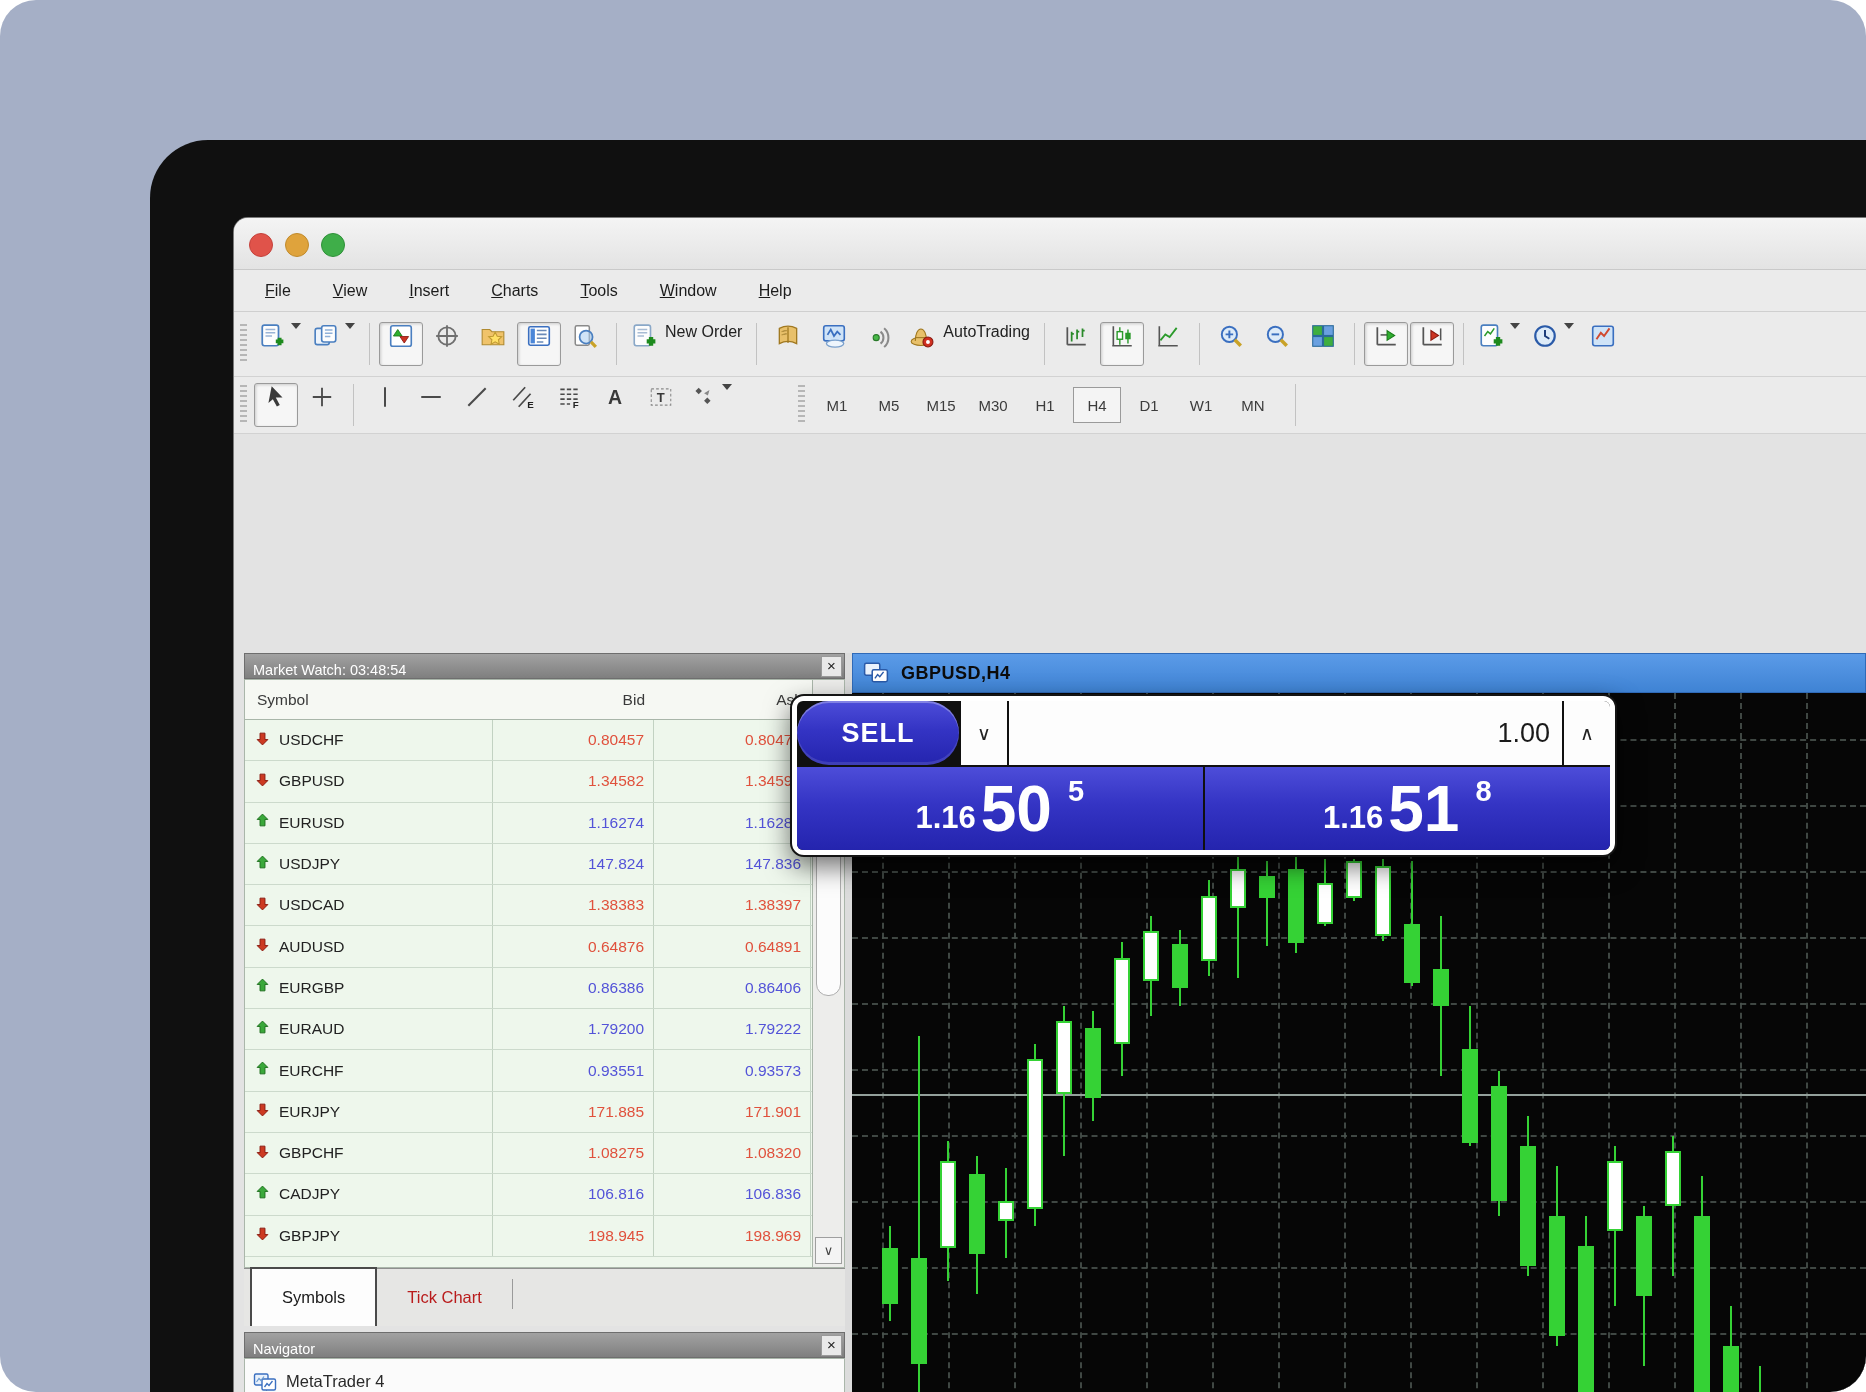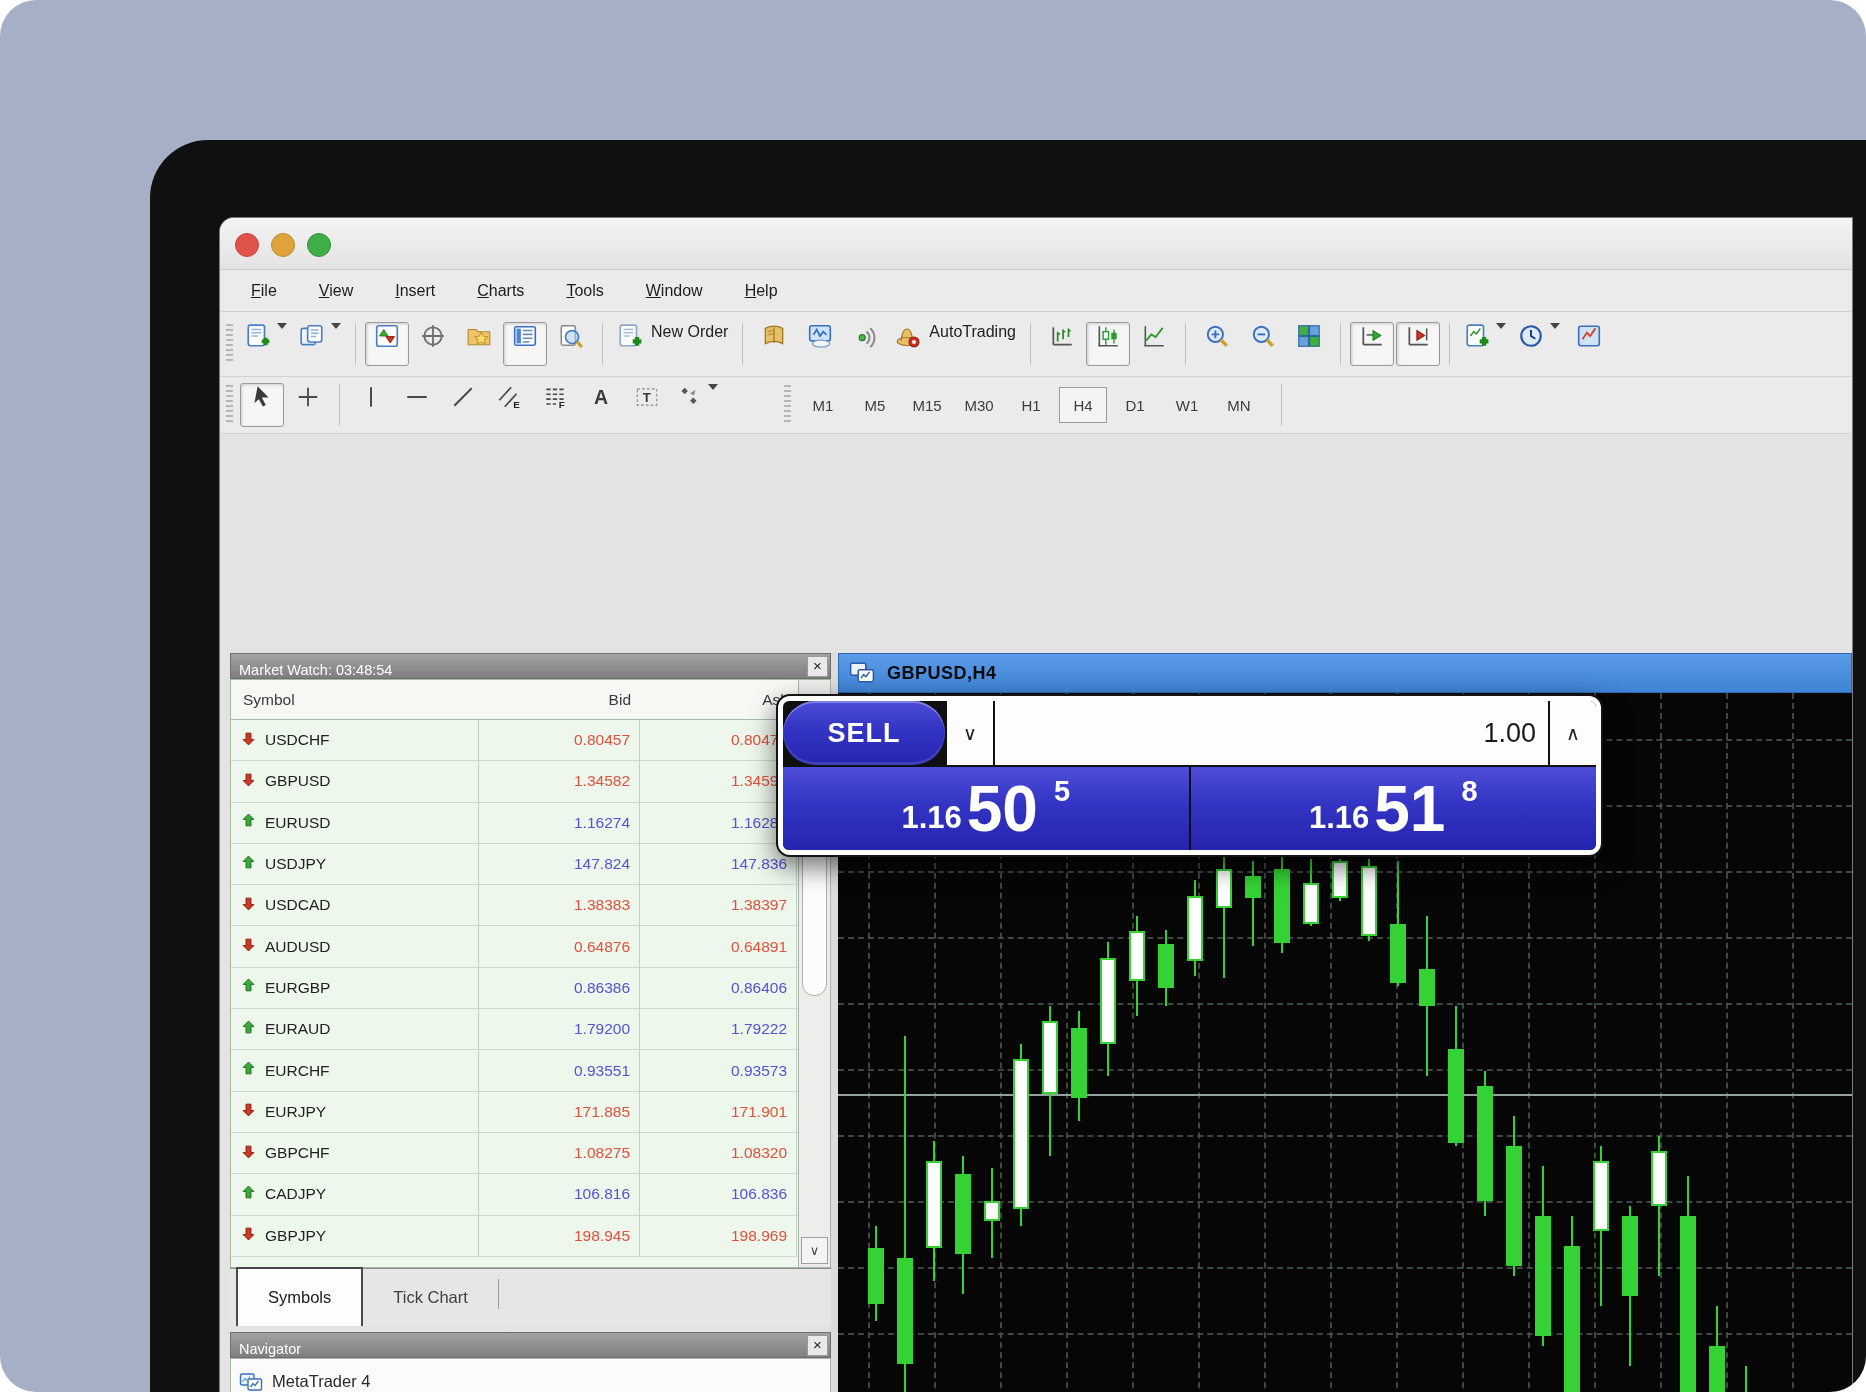--- a/index.html
+++ b/index.html
@@ -1,20 +1,20 @@
 <!DOCTYPE html>
 <html><head>
 <meta charset="utf-8">
 <style>
   * { margin:0; padding:0; box-sizing:border-box; }
   html,body { background:#ffffff; }
   body { font-family:"Liberation Sans","DejaVu Sans",sans-serif; }
   .canvas { position:relative; width:1866px; height:1392px; background:#a5afc6; border-radius:36px; overflow:hidden; }
   .screen { position:absolute; left:150px; top:140px; width:1716px; height:1252px; background:#101010; border-top-left-radius:58px; }
-  .window { position:absolute; left:220px; top:218px; width:1632px; height:1174px; background:#ececec; border-top-left-radius:14px; overflow:hidden; box-shadow:0 0 0 1px #7a7a7a; }
+  .window { position:absolute; left:234px; top:218px; width:1632px; height:1174px; background:#ececec; border-top-left-radius:14px; overflow:hidden; box-shadow:0 0 0 1px #7a7a7a; }
 
   
   .titlebar { position:absolute; left:0; top:0; width:100%; height:52px; background:linear-gradient(#f4f4f4,#e3e3e3); border-bottom:1px solid #c9c9c9; }
   .tl { position:absolute; top:15px; width:24px; height:24px; border-radius:50%; }
   .tl.red { left:15px; background:#e0534a; border:1px solid #c4423c; }
   .tl.yellow { left:51px; background:#dfa33c; border:1px solid #c08a2c; }
   .tl.green { left:87px; background:#3fae49; border:1px solid #2f9039; }
 
   
   .menubar { position:absolute; left:0; top:52px; width:100%; height:42px; background:#ebebeb; border-bottom:1px solid #cfcfcf; display:flex; align-items:center; padding-left:10px; }
@@ -55,21 +55,21 @@
   .mw-num { justify-content:flex-end; padding-right:9px; }
   .mw-num.up { color:#5353d8; } .mw-num.down { color:#e0513c; }
   .mw-scroll { position:absolute; left:578px; top:245px; width:33px; height:589px; background:#ededeb; border:1px solid #aab6aa; }
   .mw-thumb { position:absolute; left:3px; top:158px; width:25px; height:158px; background:#fcfcfc; border:1px solid #adadad; border-radius:12px; }
   .mw-scroll-btn { position:absolute; left:2px; bottom:3px; width:27px; height:27px; background:#f4f4f4; border:1px solid #9f9f9f; text-align:center; font-size:13px; color:#444; line-height:25px; }
 
   
   .tabs { position:absolute; left:10px; top:834px; width:601px; height:58px; background:#e6e6e4; border-top:1px solid #8f8f8f; display:flex; align-items:stretch; }
   .tab { display:flex; align-items:center; padding:0 30px; font-size:16.5px; }
   .tab.active { background:#fdfdfd; border:2px solid #4a4a4a; border-top:2.5px solid #4a4a4a; border-bottom:none; margin-top:-2px; color:#1a1a1a; margin-left:6px; }
-  .tab.inactive { color:#404040; }
+  .tab.inactive { color:#b91c1c; }
   .tab-div { width:1px; background:#9a9a9a; height:30px; margin-top:10px; }
 
   
   .nav-title { left:10px; top:898px; width:601px; }
   .nav-body { position:absolute; left:10px; top:924px; width:601px; height:250px; background:#fbfbfb; border:1px solid #aab6aa; overflow:hidden; }
   .tree-row { position:absolute; height:37px; display:flex; align-items:center; gap:9px; }
   .tree-label { font-size:16.5px; color:#2a2a2a; white-space:nowrap; }
   .tree-guide { position:absolute; border-left:1px dotted #9a9a9a; width:0; }
 
   

